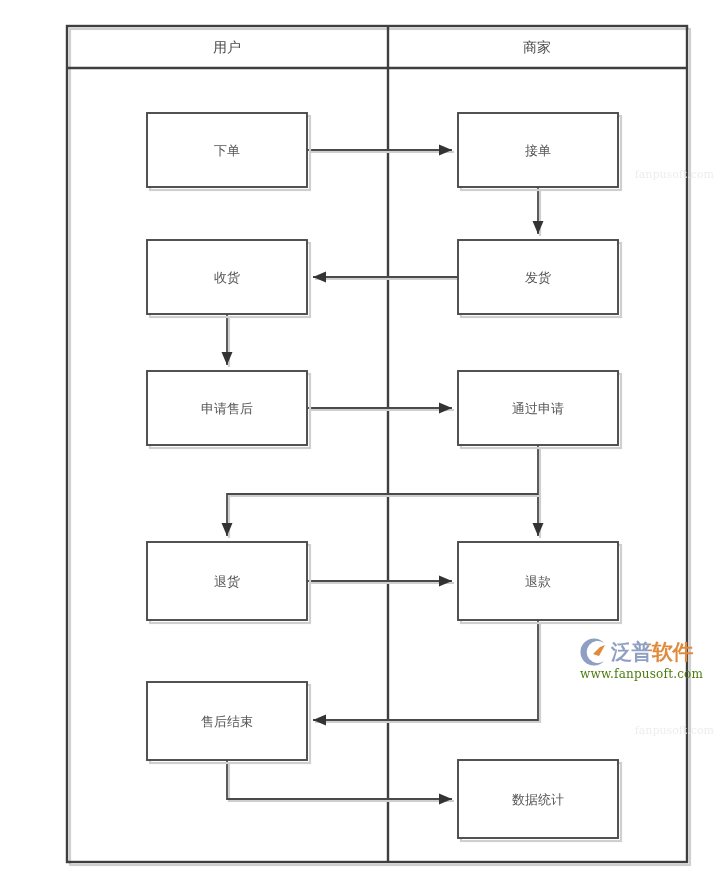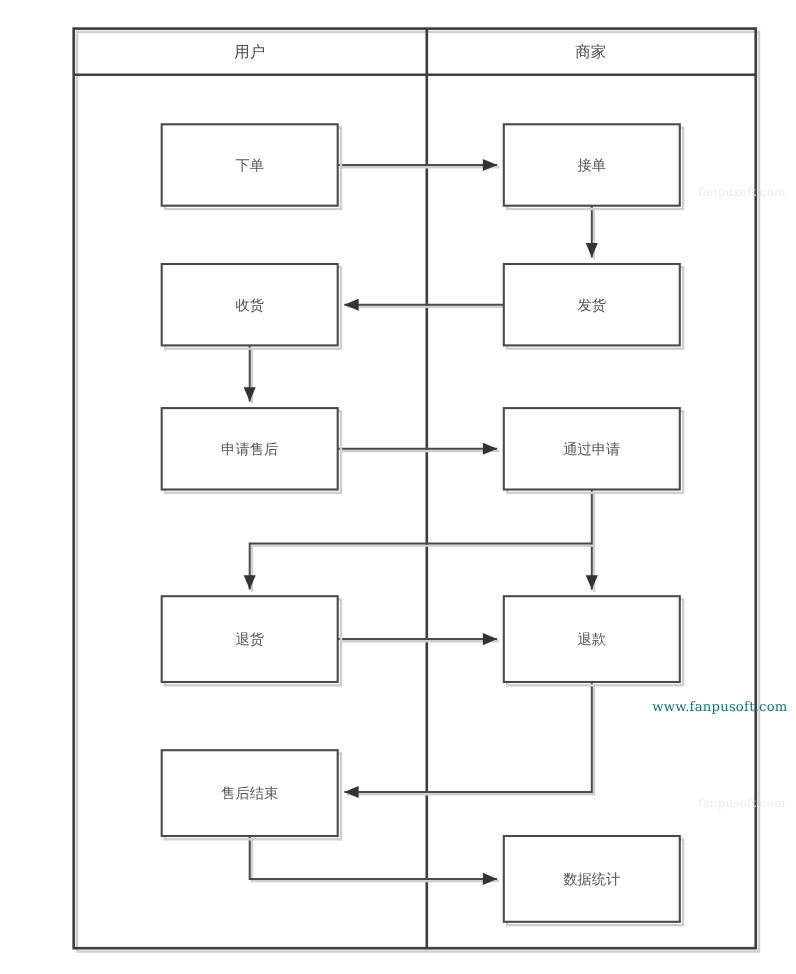--- a/index.html
+++ b/index.html
@@ -96,23 +96,23 @@
     letter-spacing: -0.5px;
     background: linear-gradient(90deg,#8f9fc4 0%, #8f9fc4 46%, #e08a3c 46%, #e08a3c 100%);
     -webkit-background-clip: text;
     background-clip: text;
     color: transparent;
     white-space: nowrap;
   }
   #watermark .wm-url {
     font-family: "DejaVu Serif", "Liberation Serif", serif;
     font-size: 12px;
-    color: #0f766e;
+    color: #4d7c0f;
     letter-spacing: 0.2px;
-    text-align: right;
+    text-align: left;
     margin-top: -1px;
   }
   .faint-wm {
     position: absolute;
     font-family: "DejaVu Serif", "Liberation Serif", serif;
     font-size: 11px;
     color: #ededed;
     white-space: nowrap;
     pointer-events: none;
     text-align: center;
@@ -243,16 +243,25 @@
           <rect class="node-box" x="458" y="760" width="160" height="78"></rect>
           <text class="node-label" x="538" y="800">数据统计</text>
         </g>
       </g>
   </svg>
 
   <div class="faint-wm" style="right:10px; top:168px;">fanpusoft.com</div>
   <div class="faint-wm" style="right:10px; top:724px;">fanpusoft.com</div>
 
   <div id="watermark">
+    <div class="wm-row">
+      <div class="wm-mark">
+        <svg viewBox="0 0 28 28" width="28" height="28" aria-hidden="true">
+          <path d="M24,5 A11,11 0 1 0 24,23 A13.5,13.5 0 1 1 24,5 Z" fill="#8f9fc4"></path>
+          <path d="M20,9 L25,7 L19,18 L13,16 Z" fill="#e08a3c"></path>
+        </svg>
+      </div>
+      <div class="wm-cn">泛普软件</div>
+    </div>
     <div class="wm-url">www.fanpusoft.com</div>
   </div>
 
 </div>
 
 </body></html>

